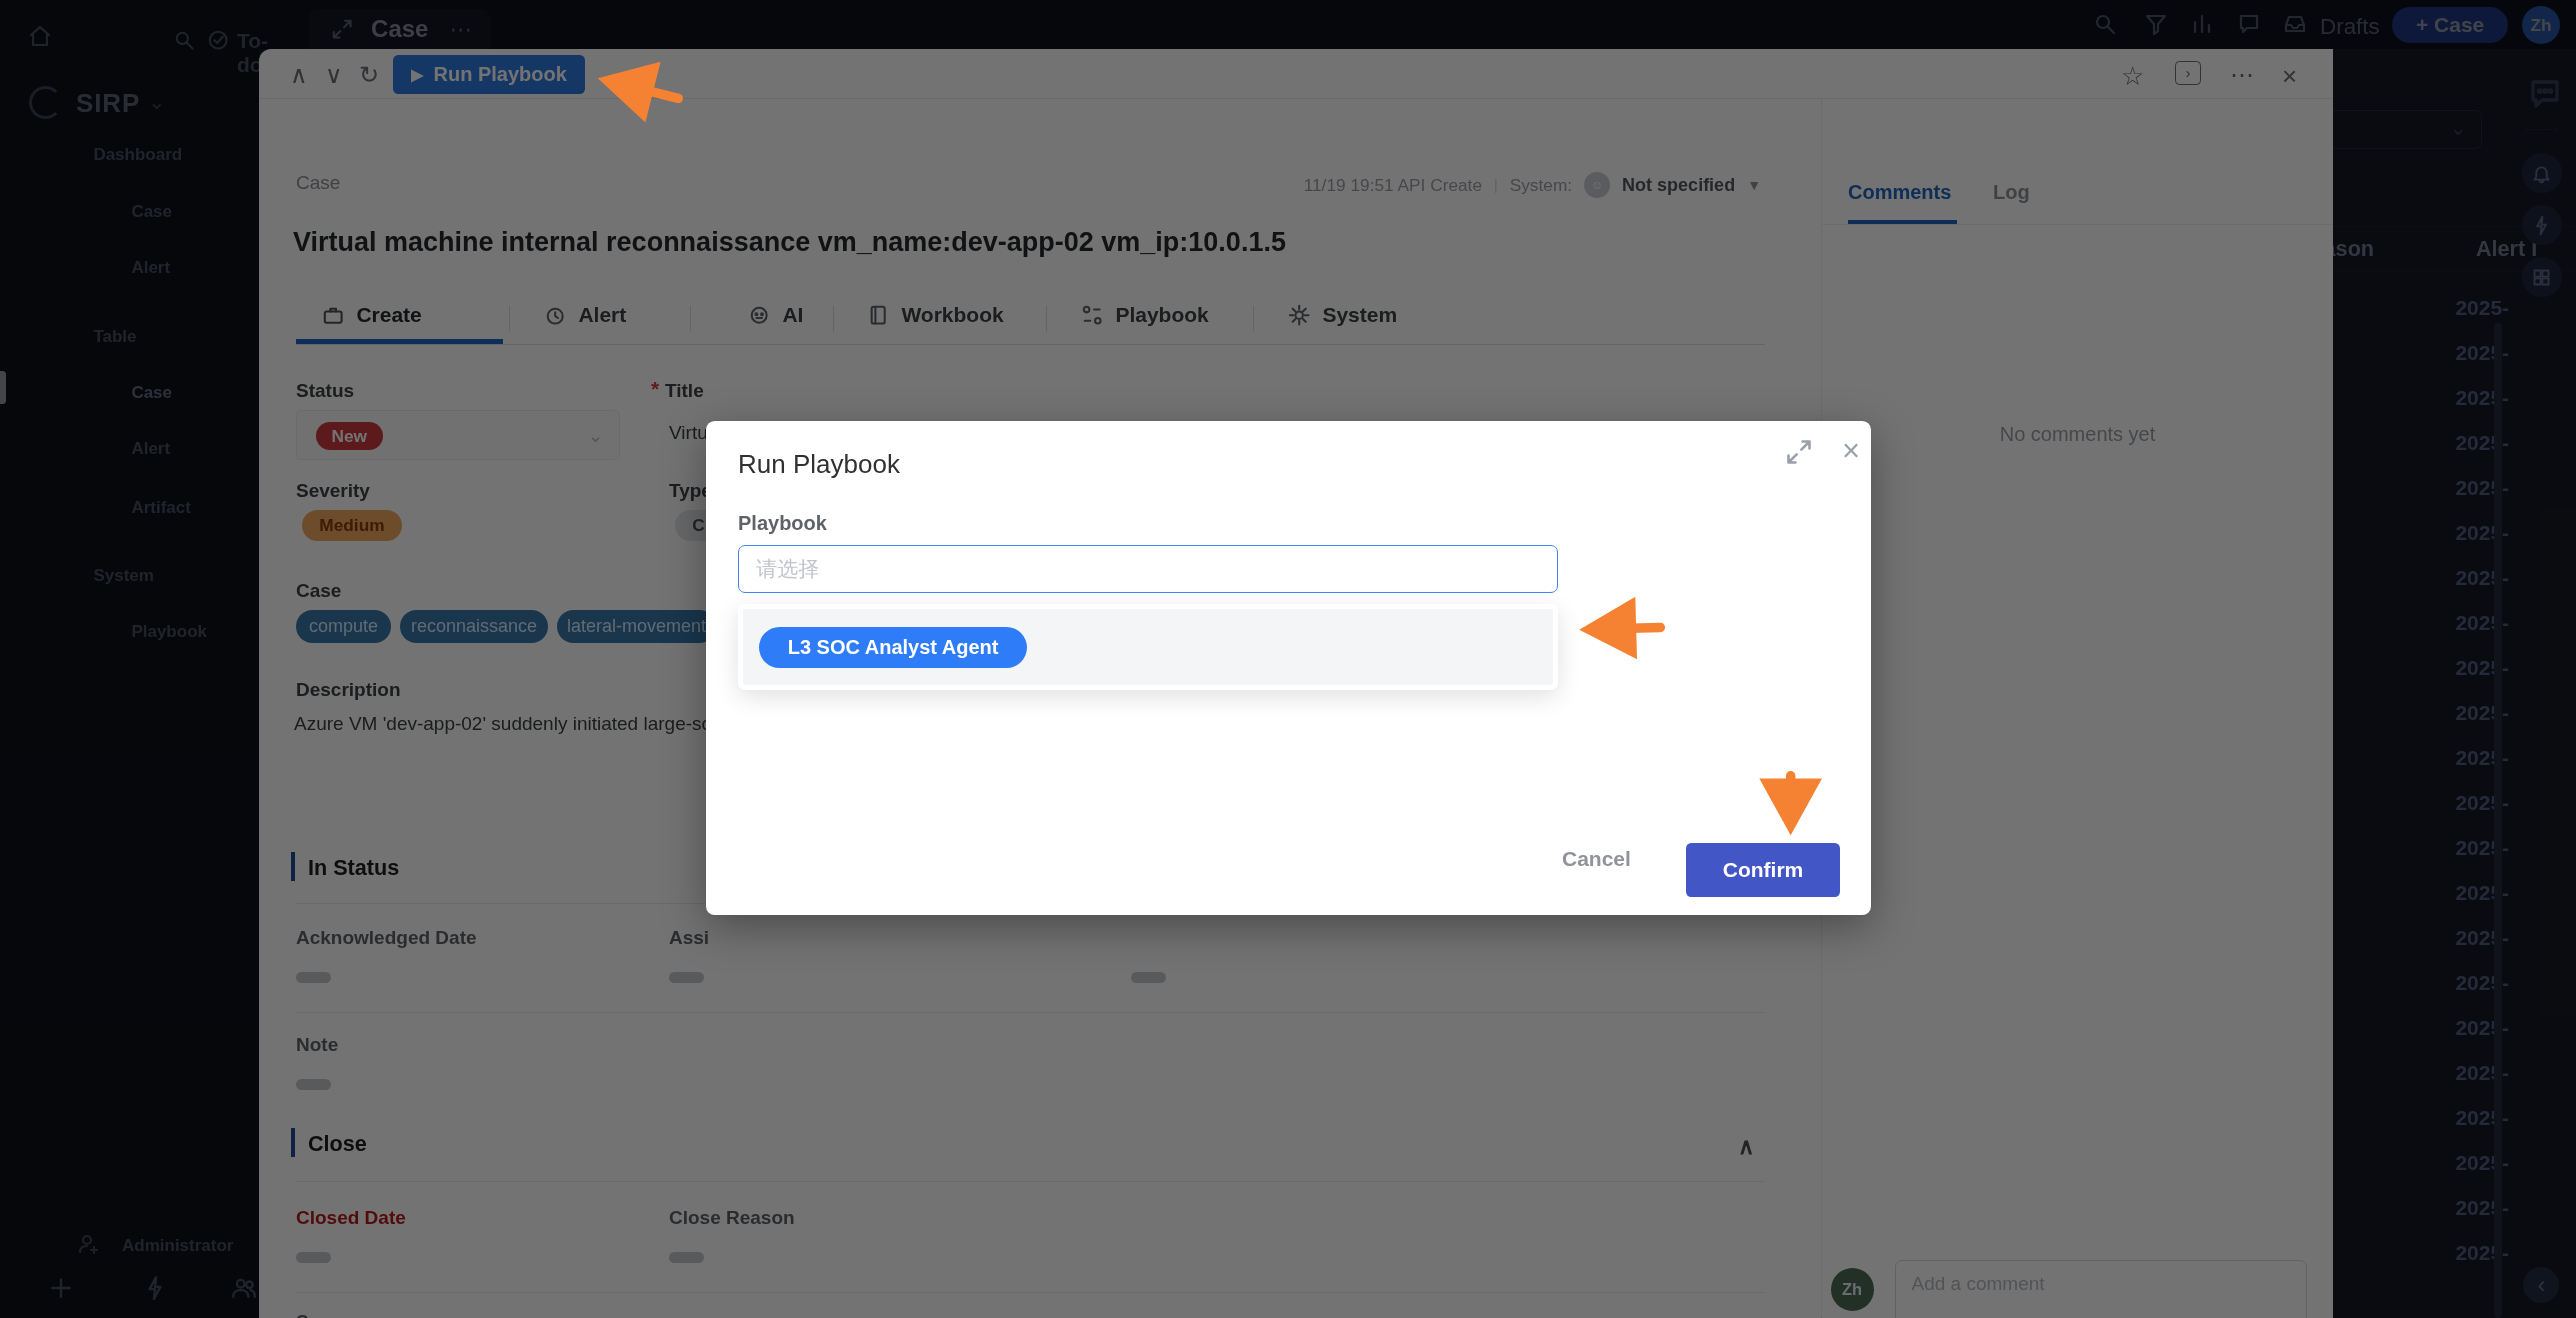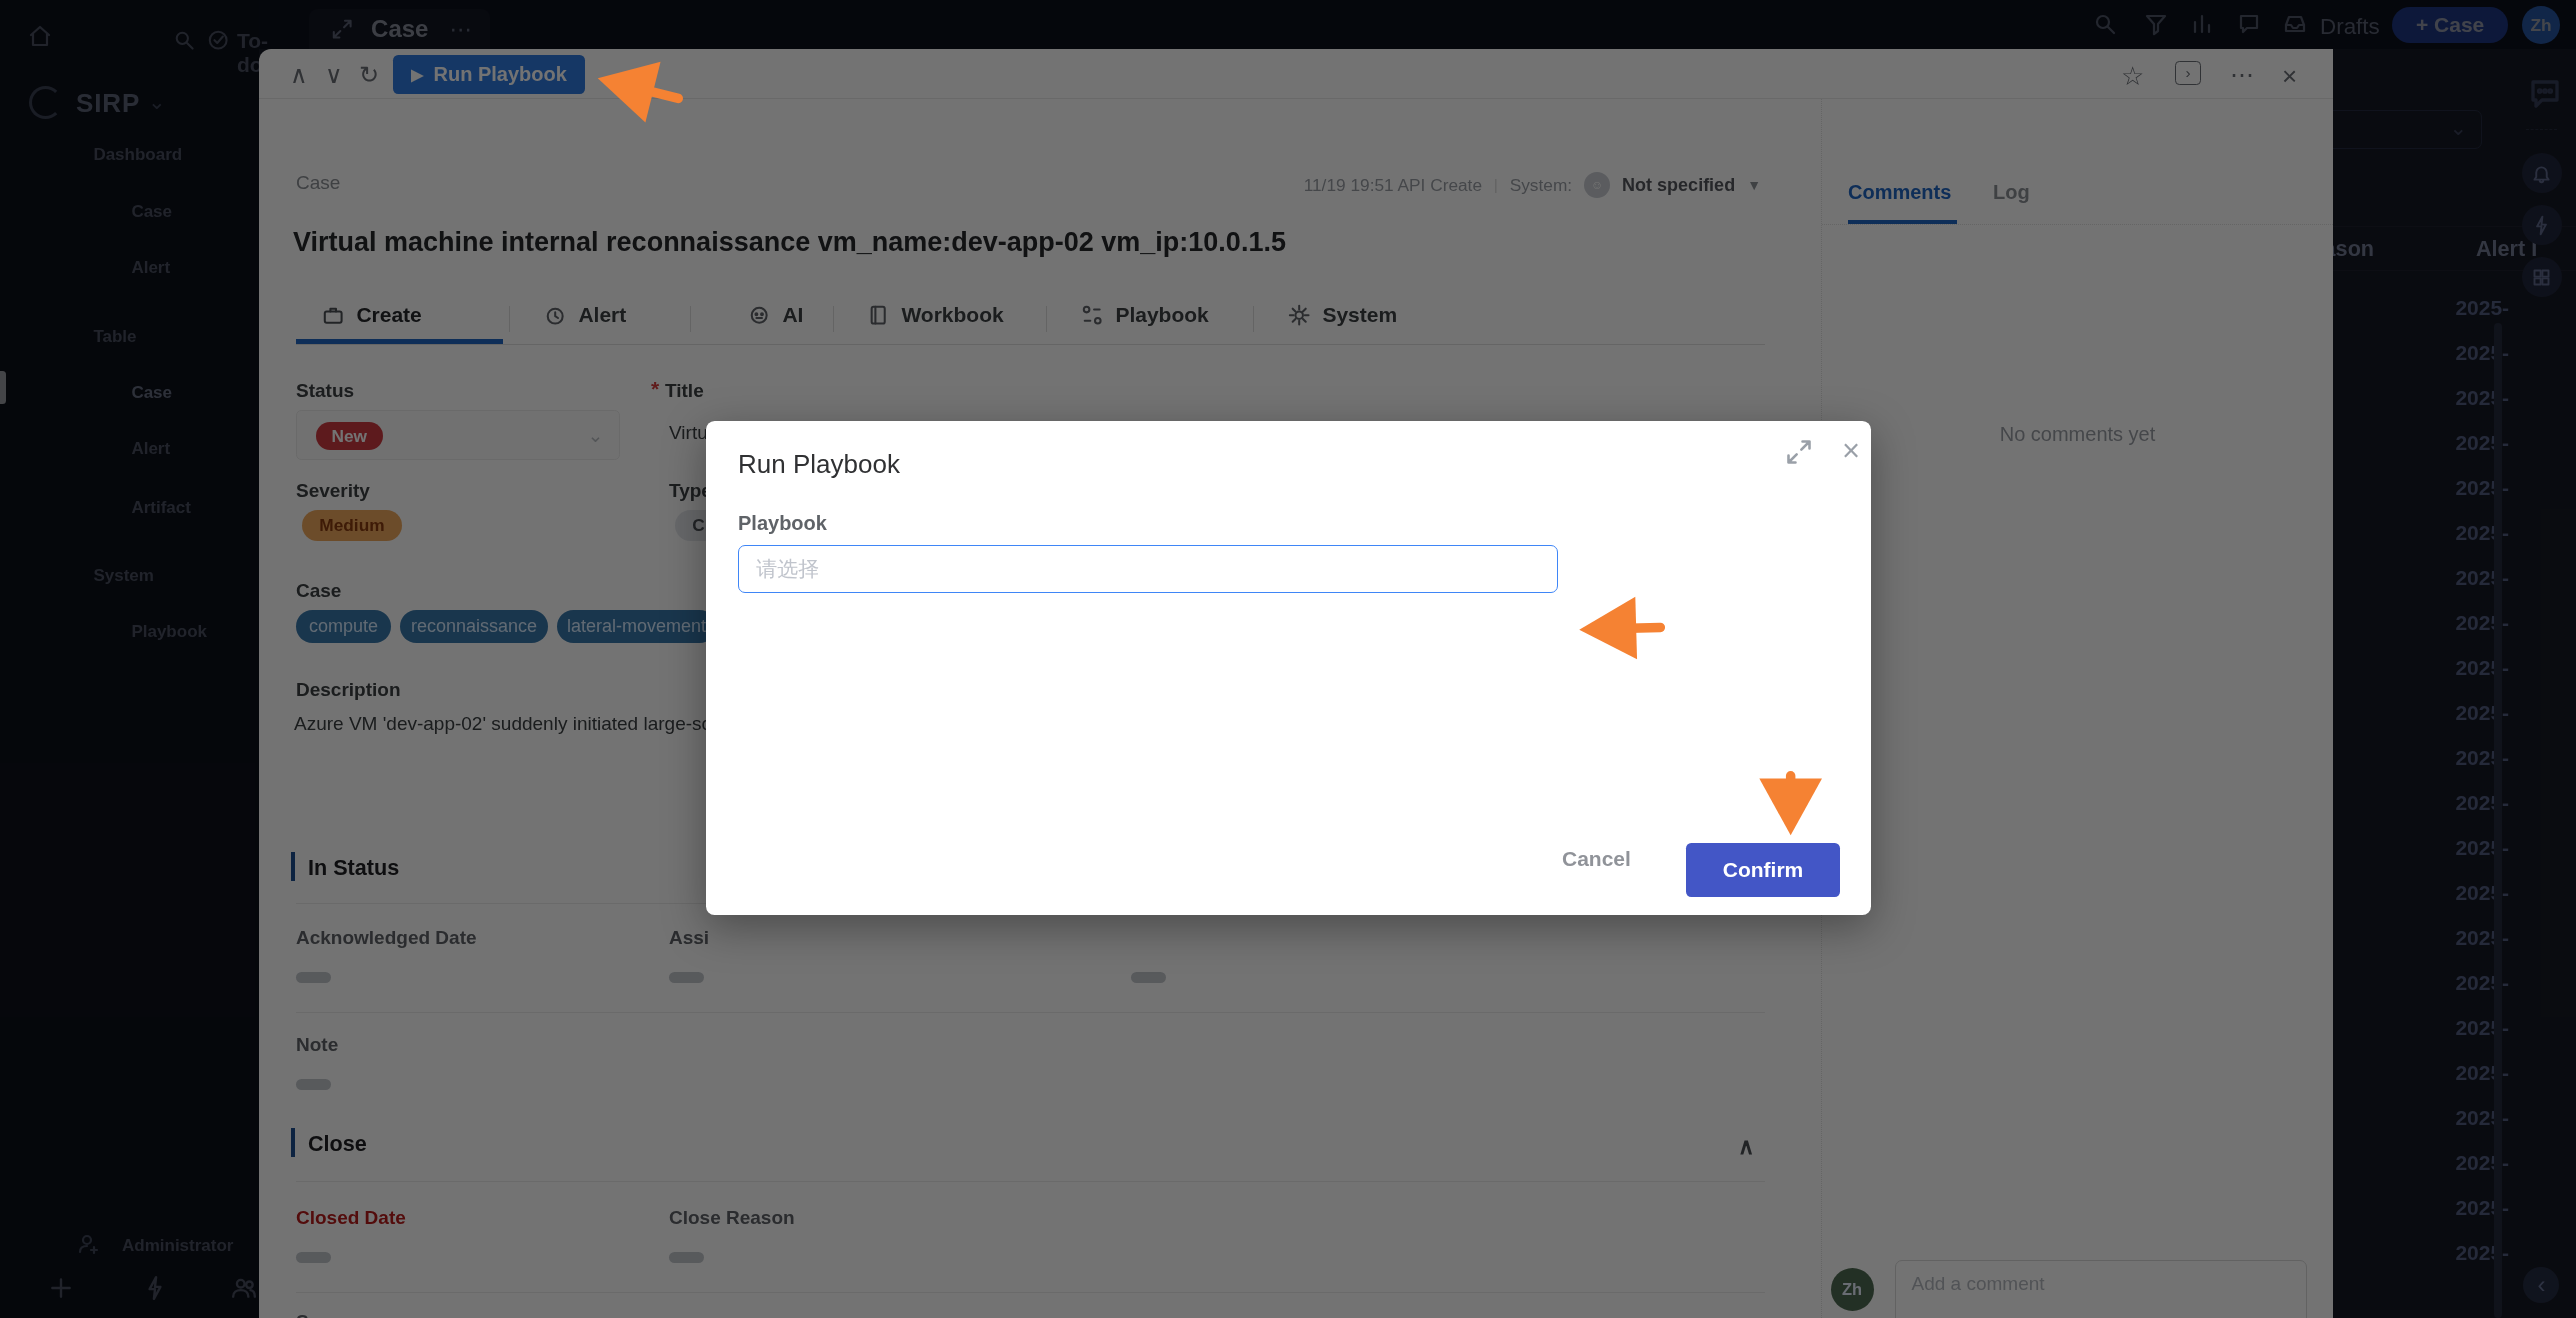--- a/index.html
+++ b/index.html
@@ -482,20 +482,25 @@
     <span style="position:absolute; left:1079px; top:17.3px; width:28px; height:28px; color:#9aa0a8;">
       <svg class="ic" viewBox="0 0 24 24">
           <path d="M14 10 L21 3 M21 3 h-6 M21 3 v6 M10 14 L3 21 M3 21 h6 M3 21 v-6"></path>
         </svg>
     </span>
     <span style="position:absolute; left:1136px; top:12px; color:#9aa0a8; font-size:31px; cursor:pointer;">×</span>
 
     <label style="position:absolute; left:32px; top:91px; font-size:20px; font-weight:bold; color:#5f6368;">Playbook</label>
     <input id="modal-select" readonly="" placeholder="请选择" style="">
 
+    <div id="modal-dropdown">
+      <div id="option-row">
+        <span id="option-pill">L3 SOC Analyst Agent</span>
+      </div>
+    </div>
 
     <button id="cancel-btn">Cancel</button>
     <button id="confirm-btn">Confirm</button>
   </div>
 
   <svg id="arrows" viewBox="0 0 2985 1528">
     <defs>
       <marker id="ah" markerWidth="7" markerHeight="7" refX="4.5" refY="3.5" orient="auto">
         <path d="M0.5,0.2 L6.5,3.5 L0.5,6.8 Z" fill="#f58233"></path>
       </marker>

